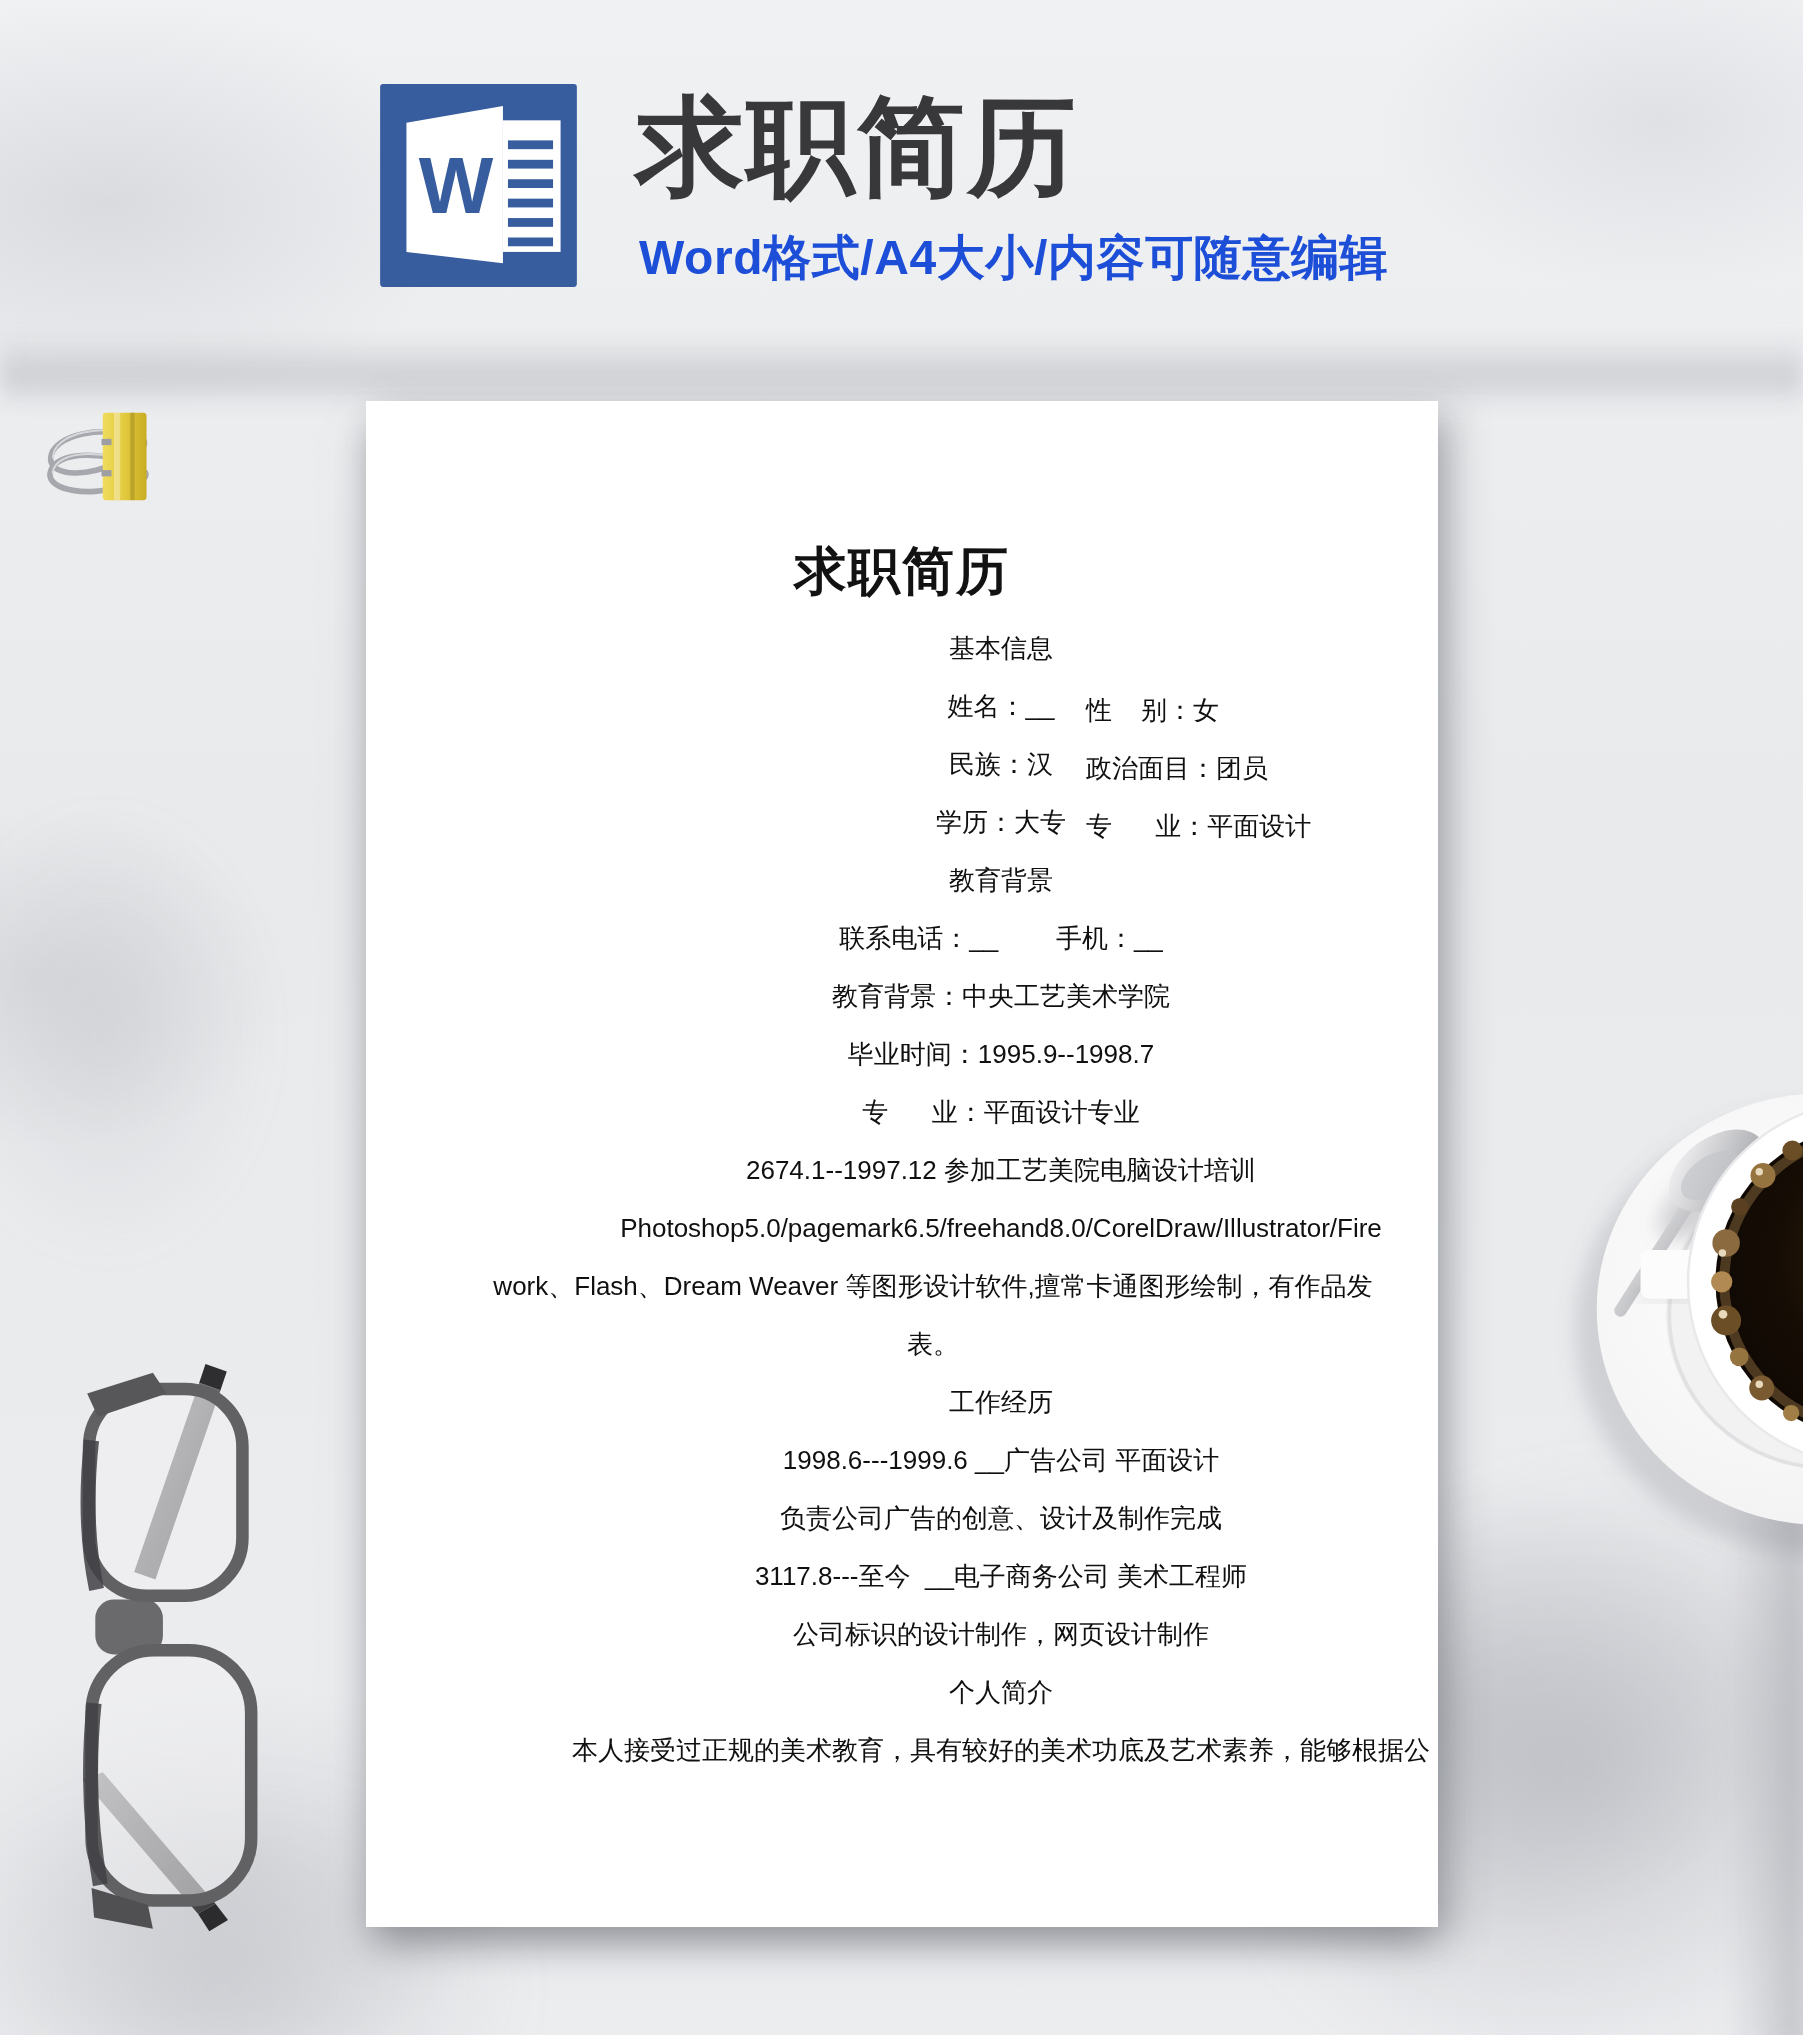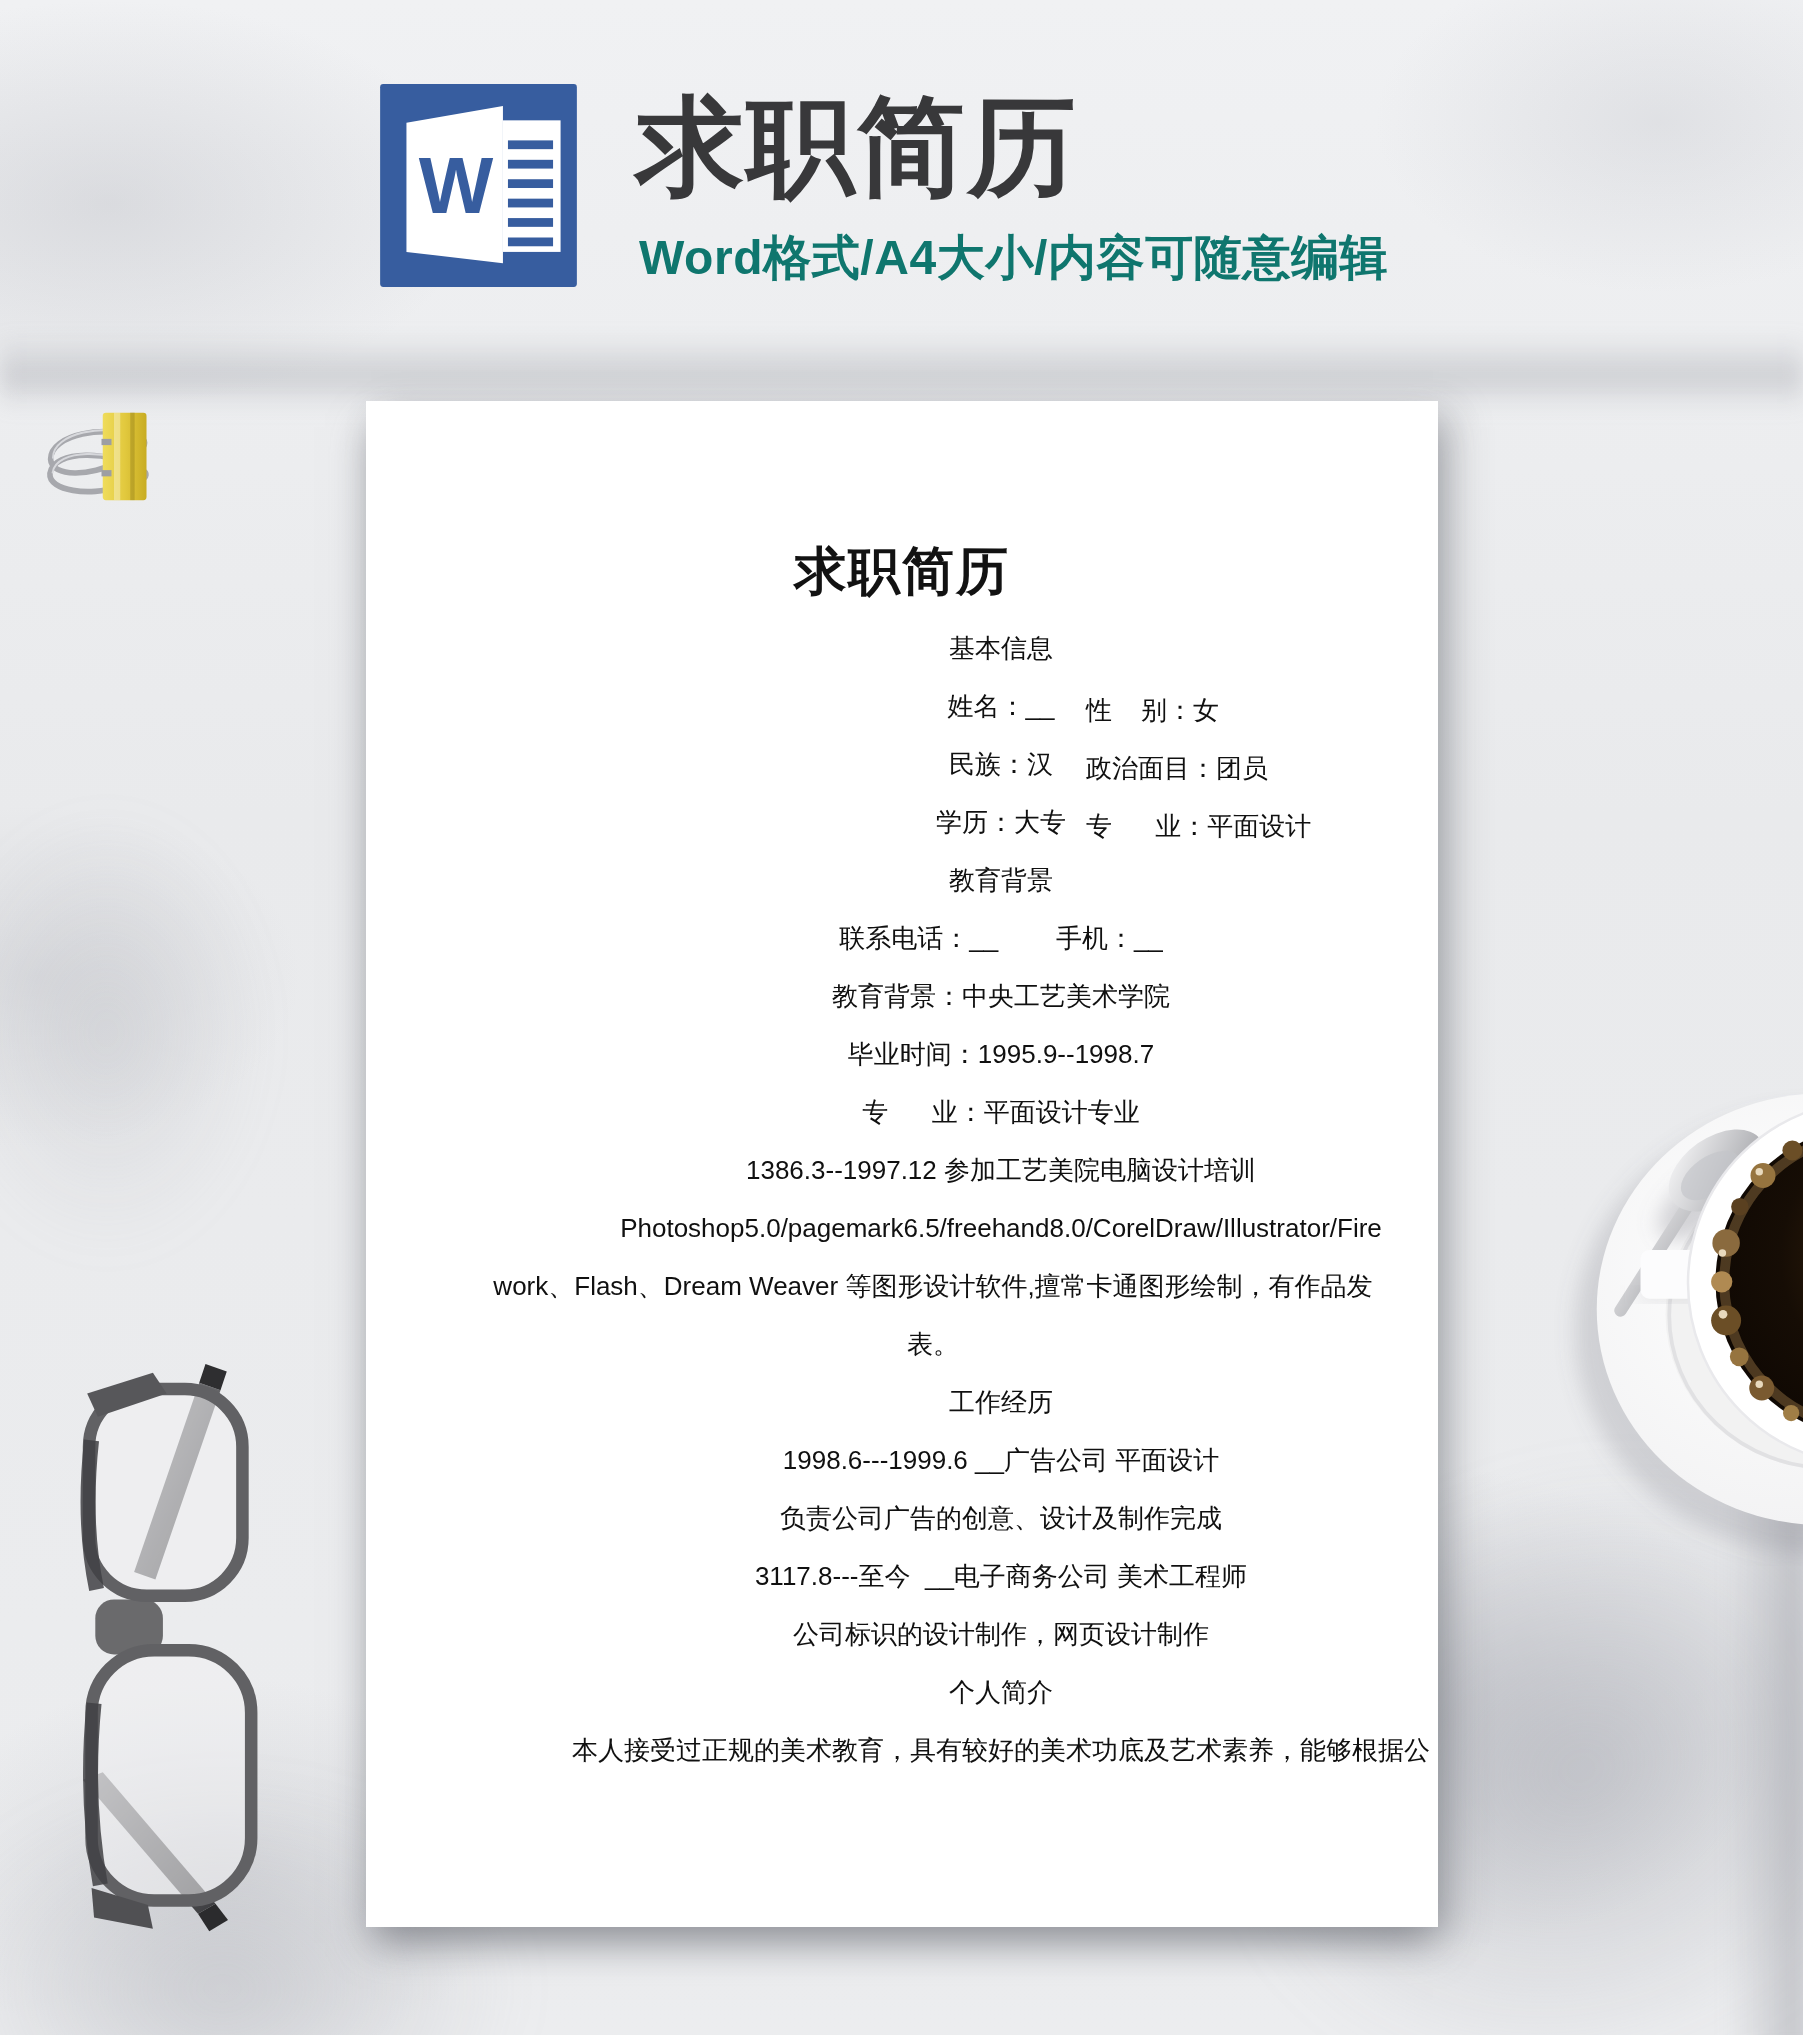--- a/index.html
+++ b/index.html
@@ -47,21 +47,21 @@
   }
   
   .word-icon { position:absolute; left:380px; top:84px; }
   .header-title {
     position:absolute; left:636px; top:93px;
     font-size:108px; line-height:1; font-weight:bold; color:#38383a; letter-spacing:2.5px;
     white-space:pre;
   }
   .header-subtitle {
     position:absolute; left:639px; top:234px;
-    font-size:48px; line-height:1; font-weight:bold; color:#0f766e; letter-spacing:0.6px;
+    font-size:48px; line-height:1; font-weight:bold; color:#1d4ed8; letter-spacing:0.6px;
     white-space:pre;
   }
   
   .paper {
     position:absolute; left:366px; top:401px; width:1072px; height:1526px;
     background:#ffffff;
     box-shadow: 0 21px 38px -5px rgba(95,97,106,0.55),
                 17.5px 8.8px 34px rgba(120,122,130,0.30);
   }
   .doc-title {
@@ -114,21 +114,21 @@
   <div class="doc-lines">
       <div class="doc-row indent"><span class="cell-left">基本信息</span></div>
       <div class="doc-row indent"><span class="cell-left">姓名：__</span><span class="cell-right">性    别：女</span></div>
       <div class="doc-row indent"><span class="cell-left">民族：汉</span><span class="cell-right">政治面目：团员</span></div>
       <div class="doc-row indent"><span class="cell-left">学历：大专</span><span class="cell-right">专      业：平面设计</span></div>
       <div class="doc-row indent"><span class="cell-left">教育背景</span></div>
       <div class="doc-row indent"><span class="cell-left">联系电话：__        手机：__</span></div>
       <div class="doc-row indent"><span class="cell-left">教育背景：中央工艺美术学院</span></div>
       <div class="doc-row indent"><span class="cell-left">毕业时间：1995.9--1998.7</span></div>
       <div class="doc-row indent"><span class="cell-left">专      业：平面设计专业</span></div>
-      <div class="doc-row indent"><span class="cell-left">1386.3--1997.12 参加工艺美院电脑设计培训</span></div>
+      <div class="doc-row indent"><span class="cell-left">2674.1--1997.12 参加工艺美院电脑设计培训</span></div>
       <div class="doc-row indent"><span class="cell-left">Photoshop5.0/pagemark6.5/freehand8.0/CorelDraw/Illustrator/Fire</span></div>
       <div class="doc-row"><span class="cell-left">work、Flash、Dream Weaver 等图形设计软件,擅常卡通图形绘制，有作品发</span></div>
       <div class="doc-row"><span class="cell-left">表。</span></div>
       <div class="doc-row indent"><span class="cell-left">工作经历</span></div>
       <div class="doc-row indent"><span class="cell-left">1998.6---1999.6 __广告公司 平面设计</span></div>
       <div class="doc-row indent"><span class="cell-left">负责公司广告的创意、设计及制作完成</span></div>
       <div class="doc-row indent"><span class="cell-left">3117.8---至今  __电子商务公司 美术工程师</span></div>
       <div class="doc-row indent"><span class="cell-left">公司标识的设计制作，网页设计制作</span></div>
       <div class="doc-row indent"><span class="cell-left">个人简介</span></div>
       <div class="doc-row indent"><span class="cell-left">本人接受过正规的美术教育，具有较好的美术功底及艺术素养，能够根据公</span></div>

